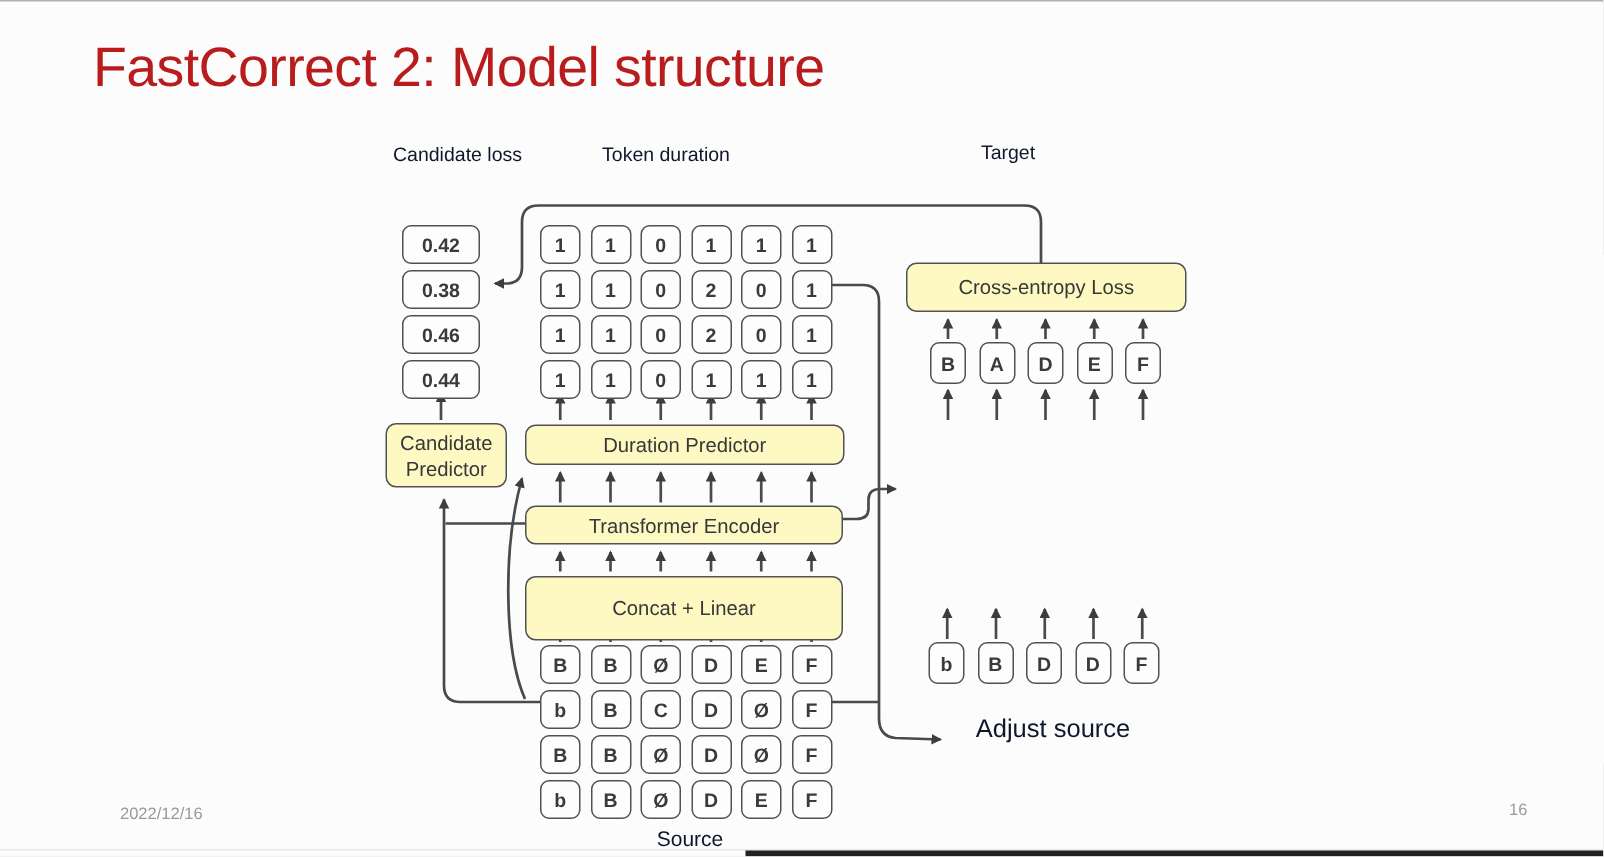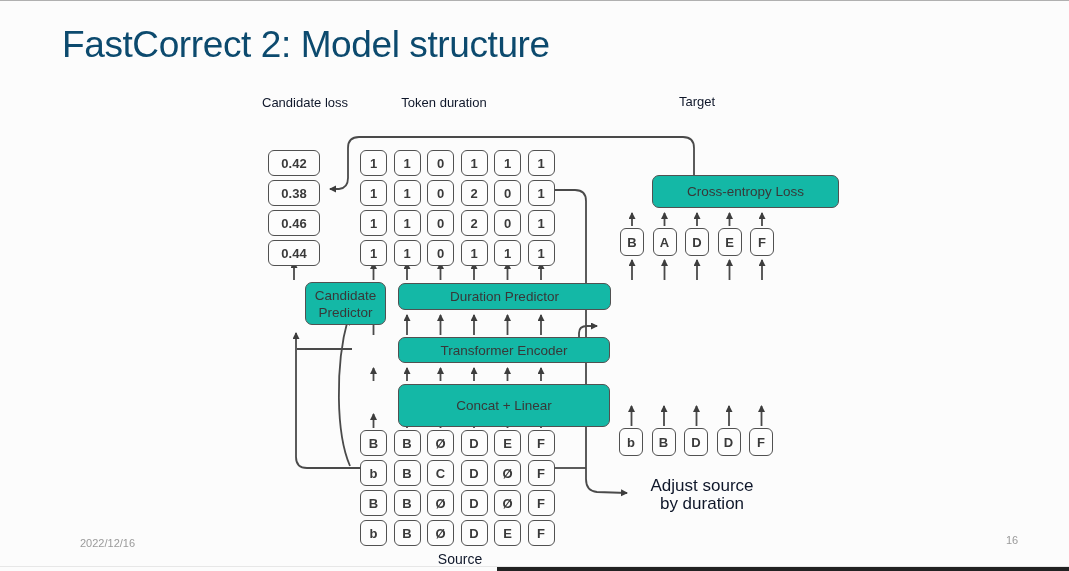--- a/index.html
+++ b/index.html
@@ -5,50 +5,50 @@
   html,body{margin:0;padding:0;background:#e9e9e9;}
   #slide{
     position:relative;width:1069px;height:571px;overflow:hidden;
     background:#fcfcfc;
     font-family:"Liberation Sans", sans-serif;
     color:#3c3c3c;
   }
   #slide::before{content:"";position:absolute;left:0;top:0;width:100%;height:1px;background:rgba(0,0,0,.30);}
   .abs{position:absolute;}
   #title{
-    left:62px;top:24px;font-size:37px;font-weight:500;color:#0c4a6e;
+    left:62px;top:24px;font-size:37px;font-weight:500;color:#b91c1c;
     letter-spacing:-0.4px;white-space:nowrap;
   }
   .hdr{font-size:13px;color:#0f172a;text-align:center;width:160px;white-space:nowrap;}
   #lbl-candidate-loss{left:225px;top:95px;}
   #lbl-token-duration{left:364px;top:95px;}
-  #lbl-target{left:617px;top:94px;}
+  #lbl-target{left:592px;top:94px;}
   #lbl-source{left:380px;top:551px;font-size:14px;}
   #lbl-adjust{left:622px;top:477px;font-size:17px;line-height:18px;}
 
   svg#wires{left:0;top:0;}
   .ln{fill:none;stroke:#4a4a4a;stroke-width:1.8;}
 
   .vgrid{position:absolute;display:grid;z-index:2;}
   #loss-col{left:268px;top:150px;grid-template-columns:52px;row-gap:4px;}
   #dur-grid{left:360px;top:150px;grid-template-columns:repeat(6,27px);column-gap:6.5px;row-gap:4px;}
   #src-grid{left:360px;top:430px;grid-template-columns:repeat(6,27px);column-gap:6.5px;row-gap:4px;}
   #tgt-row{left:620px;top:228px;grid-template-columns:repeat(5,24px);column-gap:8.5px;}
   #dec-row{left:619px;top:428px;grid-template-columns:repeat(5,24px);column-gap:8.5px;}
   .cell{
     height:24px;border:1.7px solid #515151;border-radius:6px;background:#fdfdfd;
     display:flex;align-items:center;justify-content:center;
     font-size:13px;font-weight:600;color:#3a3a3a;
   }
   #tgt-row .cell,#dec-row .cell{height:26px;}
 
   .bigbox{
-    position:absolute;z-index:2;border:1.7px solid #515151;border-radius:7px;background:#14b8a6;
+    position:absolute;z-index:2;border:1.7px solid #515151;border-radius:7px;background:#fef9c3;
     display:flex;align-items:center;justify-content:center;flex-direction:column;
-    font-size:13.5px;color:#383838;text-align:center;line-height:17px;box-sizing:border-box;margin-left:48px;
+    font-size:13.5px;color:#383838;text-align:center;line-height:17px;box-sizing:border-box;
   }
   #box-cand-pred{left:257px;top:282px;width:81px;height:43px;}
   #box-dur-pred{left:350px;top:283px;width:213px;height:27px;}
   #box-encoder{left:350px;top:337px;width:212px;height:26px;}
   #box-concat{left:350px;top:384px;width:212px;height:43px;}
   #box-xent{left:604px;top:175px;width:187px;height:33px;}
   #box-decoder{left:605px;top:283px;width:184px;height:118px;border-radius:18px;line-height:19px;}
 
   .footer{font-size:11px;color:#9a9a9a;}
   #footer-date{left:80px;top:537px;}
@@ -62,21 +62,20 @@
 <div id="slide">
 
   <div class="abs" id="title">FastCorrect 2: Model structure</div>
 
   <div class="abs hdr" id="lbl-candidate-loss">Candidate loss</div>
   <div class="abs hdr" id="lbl-token-duration">Token duration</div>
   <div class="abs hdr" id="lbl-target">Target</div>
   <div class="abs hdr" id="lbl-source">Source</div>
   <div class="abs hdr" id="lbl-adjust">
     <div>Adjust source</div>
-    <div>by duration</div>
   </div>
 
   <svg id="wires" class="abs" width="1069" height="571" viewBox="0 0 1069 571">
     <defs>
       <marker id="ah" markerWidth="8" markerHeight="8" refX="6" refY="3.5" orient="auto" markerUnits="userSpaceOnUse">
         <path d="M0,0 L7,3.5 L0,7 Z" fill="#3d3d3d"></path>
       </marker>
     </defs>
     <g>
 

